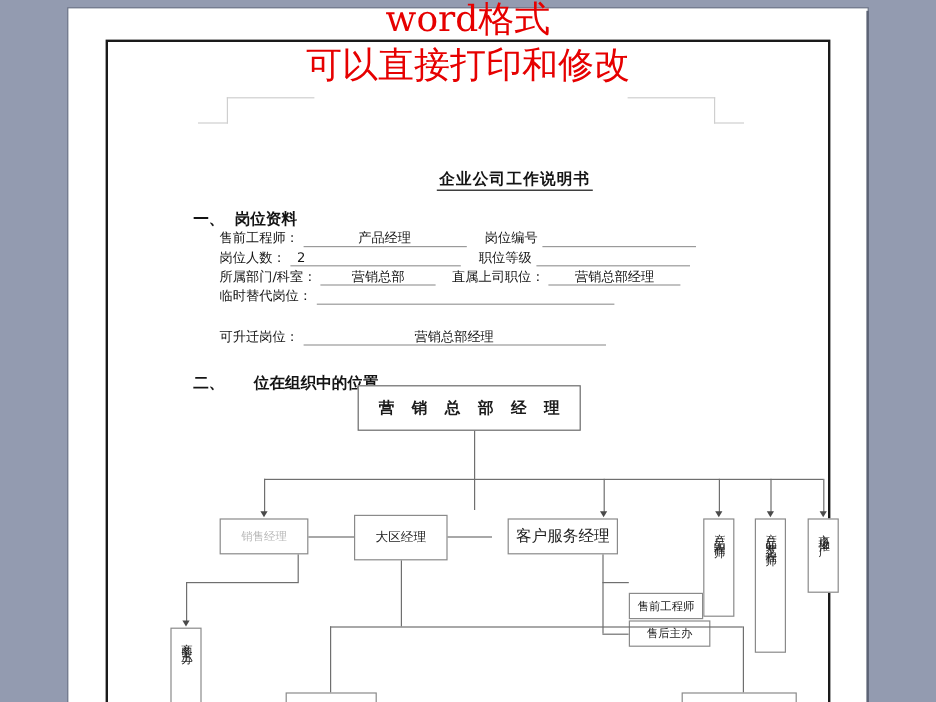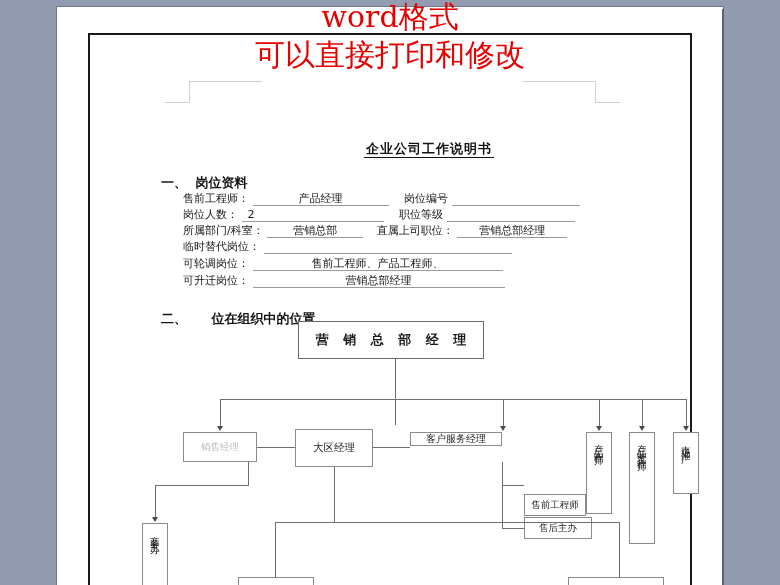--- a/index.html
+++ b/index.html
@@ -111,24 +111,20 @@
       <span class="fill" style="width:248px;"></span>
     </div>
 
     <div class="frow" style="left:126px;top:216px;">
       <span class="lbl">所属部门/科室：</span>
       <span class="fill" style="width:96px;">营销总部</span>
       <span class="lbl" style="margin-left:10px;">直属上司职位：</span>
       <span class="fill" style="width:110px;">营销总部经理</span>
     </div>
 
-    <div class="frow" style="left:126px;top:249px;">
-      <span class="lbl">可轮调岗位：</span>
-      <span class="fill" style="width:250px;">售前工程师、产品工程师、</span>
-    </div>
 
     <div class="frow" style="left:126px;top:266px;">
       <span class="lbl">可升迁岗位：</span>
       <span class="fill" style="width:252px;">营销总部经理</span>
     </div>
 
     <div class="sec" style="left:104px;top:286px;margin-top:17px;">
       <span class="sec-no">二、</span>
       <span class="sec-t" style="margin-left:20px;">位在组织中的位置</span>
     </div>
@@ -151,21 +147,21 @@
       <div class="arr" style="left:491px;top:419px;"></div>
 
       <div class="ln v" style="left:537px;top:392px;height:28px;"></div>
       <div class="arr" style="left:534px;top:419px;"></div>
 
       <div class="ln v" style="left:581px;top:392px;height:28px;"></div>
       <div class="arr" style="left:578px;top:419px;"></div>
 
       <div class="box" style="left:190px;top:422px;width:78px;height:38px;font-size:10.5px;">大区经理</div>
       <div class="box" style="left:78px;top:425px;width:74px;height:30px;color:#b9b9b9;">销售经理</div>
-      <div class="box" style="left:305px;top:425px;width:92px;height:14px;font-size:10px;">客户服务经理</div>
+      <div class="box" style="left:318px;top:425px;width:92px;height:30px;font-size:13px;">客户服务经理</div>
 
       <div class="ln h" style="left:152px;top:440px;width:38px;"></div>
       <div class="ln h" style="left:268px;top:440px;width:37px;"></div>
 
       <div class="box vert" style="left:481px;top:425px;width:26px;height:82px;">产品工程师</div>
       <div class="box vert" style="left:524px;top:425px;width:26px;height:112px;">产品开发工程师</div>
       <div class="box vert" style="left:568px;top:425px;width:26px;height:62px;">市场推广</div>
 
       <div class="ln v" style="left:143px;top:455px;height:23px;"></div>
       <div class="ln h" style="left:50px;top:478px;width:94px;"></div>

